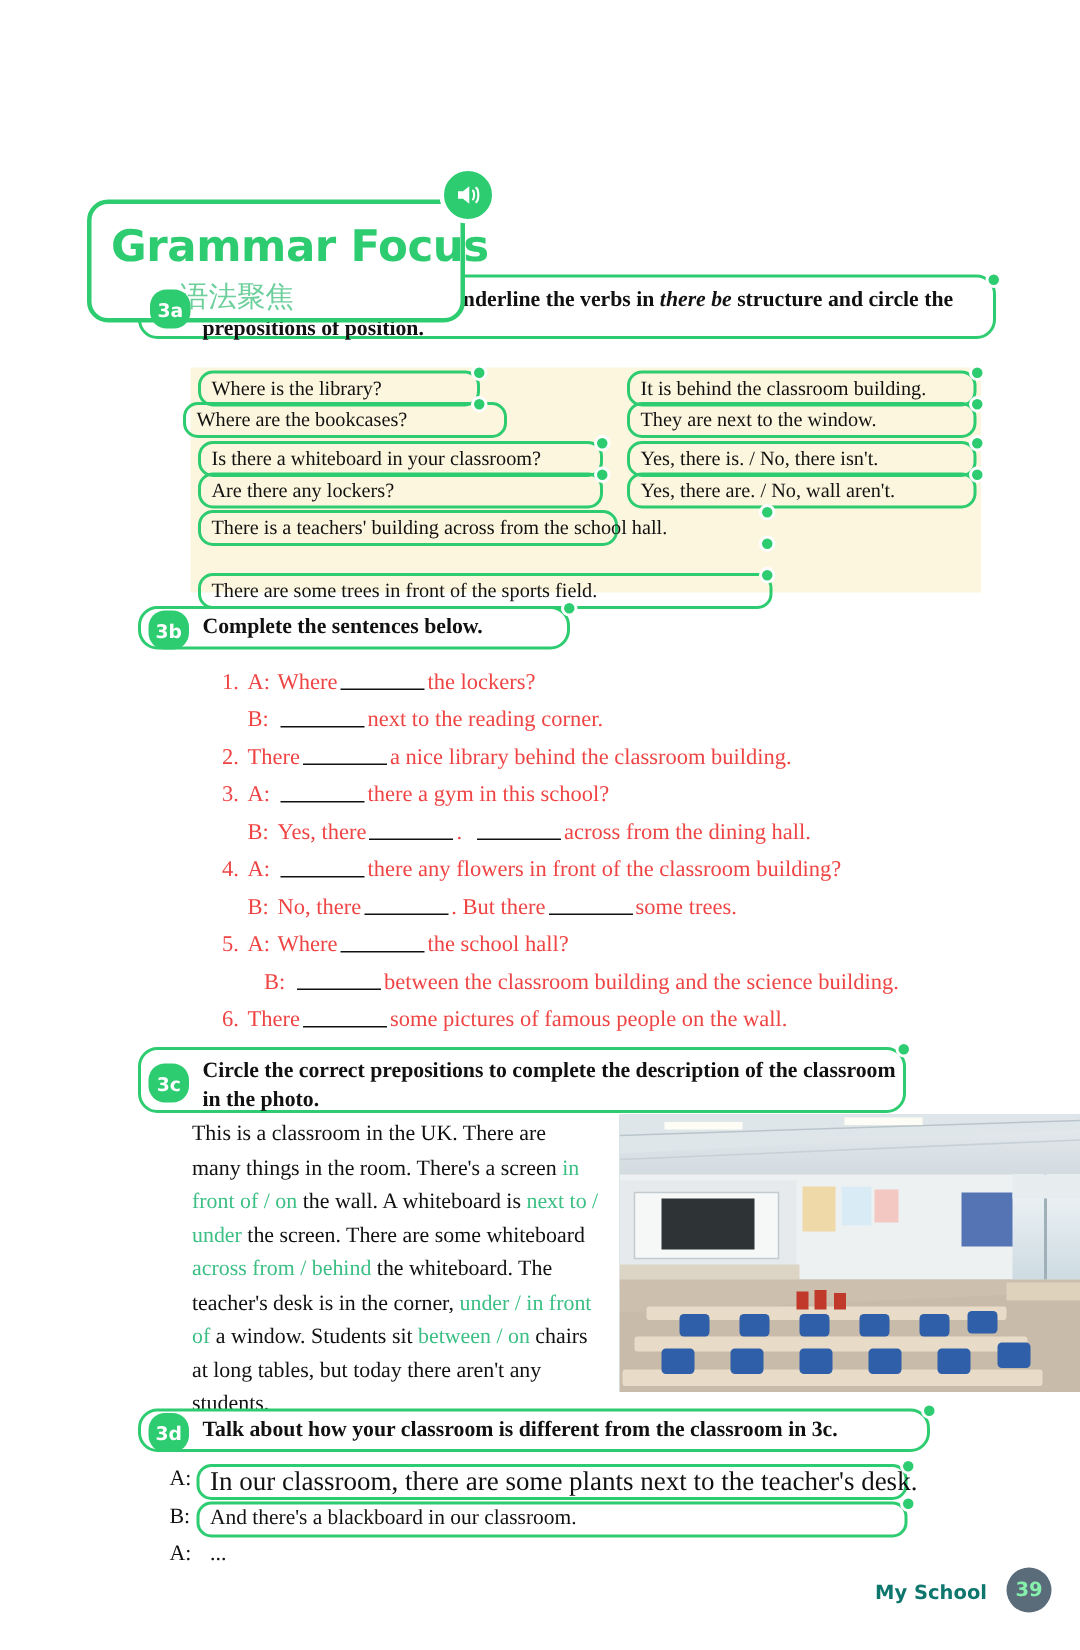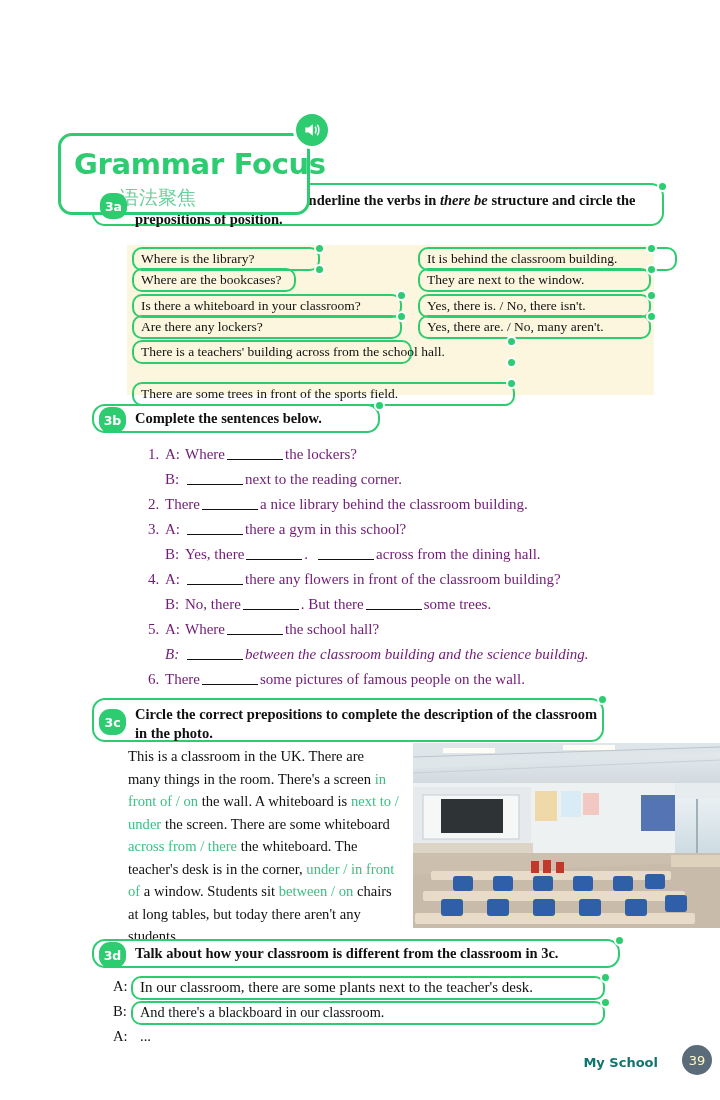--- a/index.html
+++ b/index.html
@@ -86,21 +86,21 @@
     font-size:13.5px; color:#111;
     padding:1px 7px 2px 7px;
     white-space:nowrap;
     line-height:17px;
   }
 
   
   .ex {
     position:absolute;
     font-family:"Liberation Serif", serif;
-    font-size:15px; color:#701a75;
+    font-size:15px; color:#ef4444;
     white-space:nowrap;
   }
   .ex .num { display:inline-block; width:17px; }
   .ex .spk { display:inline-block; width:20px; }
   .blank {
     display:inline-block;
     border-bottom:1px solid #111;
     min-width:56px; height:14px;
     margin:0 2px;
     vertical-align:-1px;
@@ -126,25 +126,25 @@
     font-size:14.6px; color:#111;
   }
 
   
   .footer-text {
     position:absolute; right:62px; bottom:30px;
     font-family:"DejaVu Sans", sans-serif;
     font-weight:bold; font-size:13px; color:#0f766e;
   }
   .footer-num {
-    position:absolute; right:8px; bottom:25px;
+    position:absolute; right:19px; bottom:25px;
     width:30px; height:30px; border-radius:50%;
-    background:#5a6b7a; color:#fef9c3;
-    font-family:"DejaVu Sans", sans-serif;
-    font-weight:normal; font-size:13px;
+    background:#5a6b7a; color:#86efac;
+    font-family:"DejaVu Sans", sans-serif;
+    font-weight:bold; font-size:13px;
     display:flex; align-items:center; justify-content:center;
   }
 </style>
 </head>
 <body>
 
 <div class="page">
 
   <div class="gf-box"></div>
   <div class="gf-title">Grammar Focus</div>
@@ -161,34 +161,34 @@
   <div class="dot" style="left:657px; top:181px;"></div>
   <div class="tag" style="left:100px; top:193px;">3a</div>
   <div class="instr" style="left:135px; top:191px; width:520px;">
     <span>Read the sentences below. Underline the verbs in </span><i>there be</i><span> structure and circle the prepositions of position.</span>
   </div>
 
   <div class="yellow-panel"></div>
 
   <div class="sent" style="left:132px; top:247px; width:188px;">Where is the library?</div>
   <div class="dot" style="left:314px; top:243px;"></div>
-  <div class="sent" style="left:132px; top:268px; width:164px;">Where are the bookcases?</div>
+  <div class="sent" style="left:122px; top:268px; width:216px;">Where are the bookcases?</div>
   <div class="dot" style="left:314px; top:264px;"></div>
   <div class="sent" style="left:132px; top:294px; width:270px;">Is there a whiteboard in your classroom?</div>
   <div class="dot" style="left:396px; top:290px;"></div>
   <div class="sent" style="left:132px; top:315px; width:270px;">Are there any lockers?</div>
   <div class="dot" style="left:396px; top:311px;"></div>
 
-  <div class="sent" style="left:418px; top:247px; width:259px;">It is behind the classroom building.</div>
+  <div class="sent" style="left:418px; top:247px; width:233px;">It is behind the classroom building.</div>
   <div class="dot" style="left:646px; top:243px;"></div>
   <div class="sent" style="left:418px; top:268px; width:233px;">They are next to the window.</div>
   <div class="dot" style="left:646px; top:264px;"></div>
   <div class="sent" style="left:418px; top:294px; width:233px;">Yes, there is. / No, there isn't.</div>
   <div class="dot" style="left:646px; top:290px;"></div>
-  <div class="sent" style="left:418px; top:315px; width:233px;">Yes, there are. / No, many aren't.</div>
+  <div class="sent" style="left:418px; top:315px; width:233px;">Yes, there are. / No, wall aren't.</div>
   <div class="dot" style="left:646px; top:311px;"></div>
 
   <div class="sent" style="left:132px; top:340px; width:280px;">There is a teachers' building across from the school hall.</div>
   <div class="dot" style="left:506px; top:336px;"></div>
   <div class="dot" style="left:506px; top:357px;"></div>
   <div class="sent" style="left:132px; top:382px; width:383px;">There are some trees in front of the sports field.</div>
   <div class="dot" style="left:506px; top:378px;"></div>
 
   <div class="cbox" style="left:92px; top:404px; width:288px; height:29px;"></div>
   <div class="dot" style="left:374px; top:400px;"></div>
@@ -212,42 +212,42 @@
   </div>
   <div class="ex" style="left:148px; top:571px;">
     <span class="num">4.</span><span class="spk">A:</span><span class="blank"></span>there any flowers in front of the classroom building?
   </div>
   <div class="ex" style="left:165px; top:596px;">
     <span class="spk">B:</span>No, there<span class="blank"></span>. But there<span class="blank"></span>some trees.
   </div>
   <div class="ex" style="left:148px; top:621px;">
     <span class="num">5.</span><span class="spk">A:</span>Where<span class="blank"></span>the school hall?
   </div>
-  <div class="ex" style="left:165px; top:646px;font-style:italic;">
+  <div class="ex" style="left:176px; top:646px;">
     <span class="spk">B:</span><span class="blank"></span>between the classroom building and the science building.
   </div>
   <div class="ex" style="left:148px; top:671px;">
     <span class="num">6.</span>There<span class="blank"></span>some pictures of famous people on the wall.
   </div>
 
   <div class="cbox" style="left:92px; top:698px; width:512px; height:44px;"></div>
   <div class="dot" style="left:597px; top:694px;"></div>
   <div class="tag" style="left:99px; top:709px;">3c</div>
   <div class="instr" style="left:135px; top:705px; width:470px;">
     <span>Circle the correct prepositions to complete the description of the</span>
     <span>classroom in the photo.</span>
   </div>
 
   <div class="passage">
     <span>This is a classroom in the UK. There</span>
     <span>are many things in the room. There's</span>
     <span>a screen </span><span class="opt">in front of / on</span><span> the wall. A</span>
     <span>whiteboard is </span><span class="opt">next to / under</span><span> the</span>
     <span>screen. There are some whiteboard</span>
-    <span class="opt">across from / there</span><span> the whiteboard.</span>
+    <span class="opt">across from / behind</span><span> the whiteboard.</span>
     <span>The teacher's desk is in the corner,</span>
     <span class="opt">under / in front of</span><span> a window. Students</span>
     <span>sit </span><span class="opt">between / on</span><span> chairs at long tables,</span>
     <span>but today there aren't any students.</span>
   </div>
 
   <div class="photo">
     <svg width="307" height="185" viewBox="0 0 307 185" aria-hidden="true">
       <defs>
         <linearGradient id="ceil" x1="0" y1="0" x2="0" y2="1">
@@ -316,21 +316,21 @@
       <rect x="258" y="112" width="49" height="12" fill="#ded2bd"></rect>
     </svg>
   </div>
 
   <div class="cbox" style="left:92px; top:939px; width:528px; height:29px;"></div>
   <div class="dot" style="left:614px; top:935px;"></div>
   <div class="tag" style="left:99px; top:942px;">3d</div>
   <div class="instr" style="left:135px; top:944px;">Talk about how your classroom is different from the classroom in 3c.</div>
 
   <div class="dlg" style="left:113px; top:978px;">A:</div>
-  <div class="sent" style="left:131px; top:976px; width:474px; font-size:15px;">In our classroom, there are some plants next to the teacher's desk.</div>
+  <div class="sent" style="left:131px; top:976px; width:474px; font-size:18px;">In our classroom, there are some plants next to the teacher's desk.</div>
   <div class="dot" style="left:600px; top:972px;"></div>
 
   <div class="dlg" style="left:113px; top:1003px;">B:</div>
   <div class="sent" style="left:131px; top:1001px; width:474px; font-size:14.3px;">And there's a blackboard in our classroom.</div>
   <div class="dot" style="left:600px; top:997px;"></div>
 
   <div class="dlg" style="left:113px; top:1028px;">A:</div>
   <div class="dlg" style="left:140px; top:1028px;">...</div>
 
   <div class="footer-text">My School</div>

